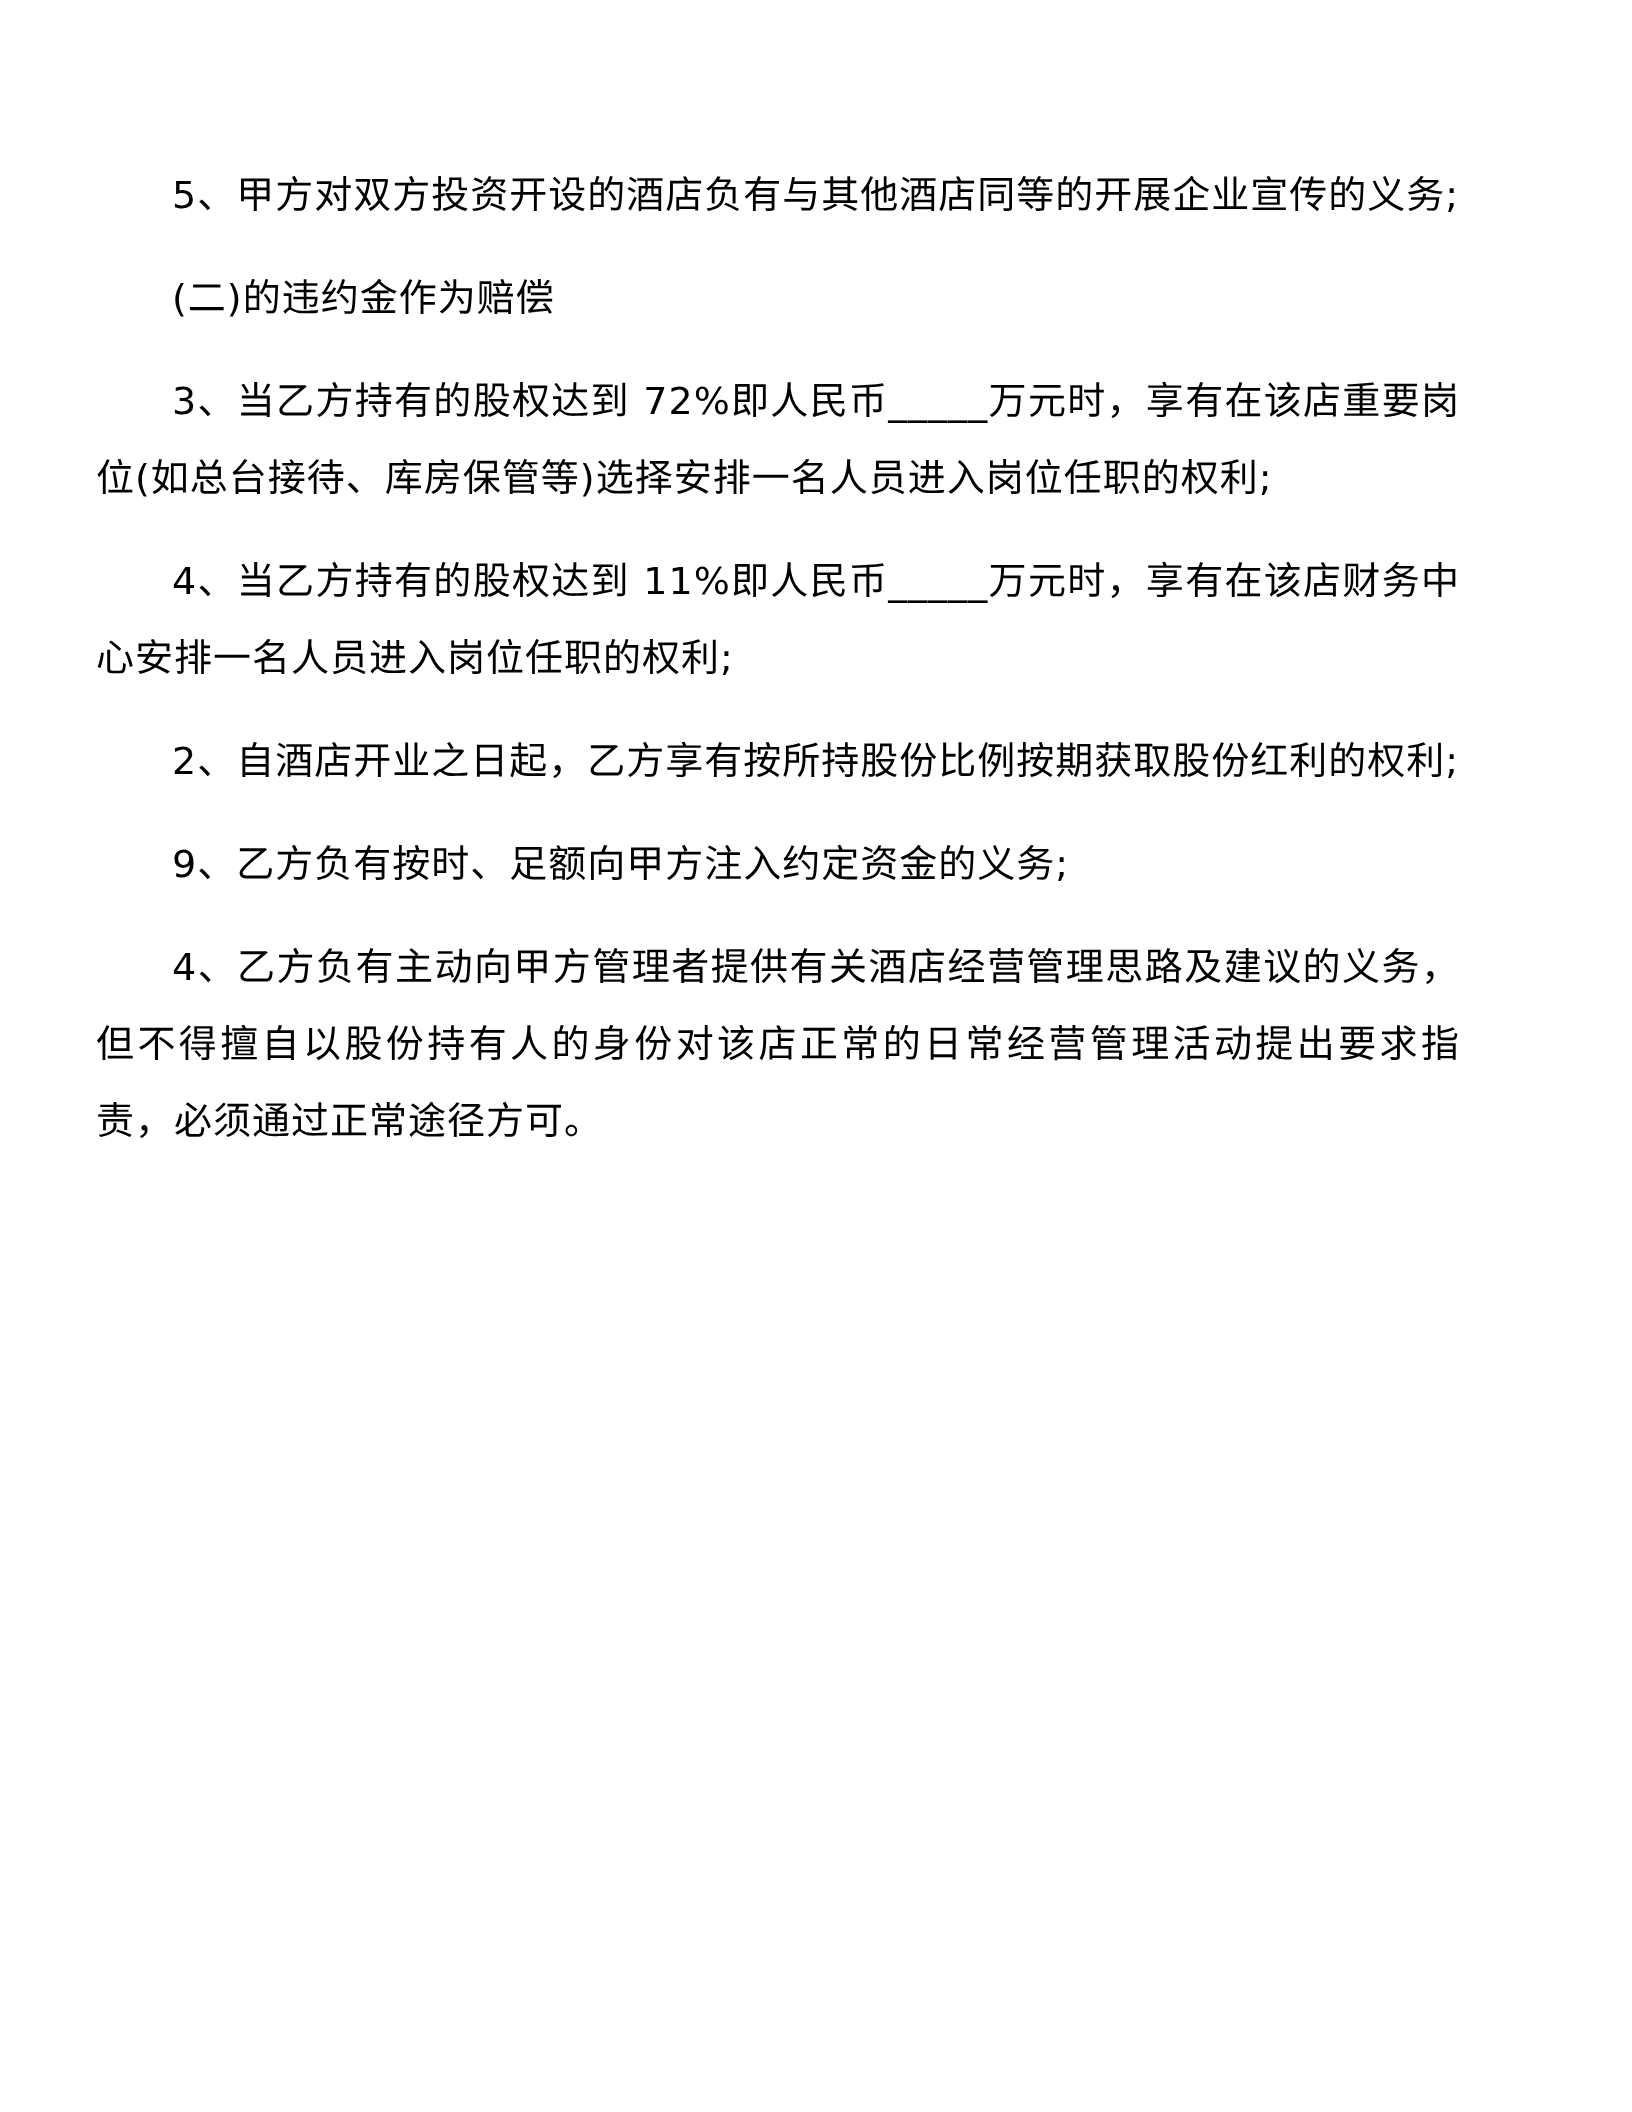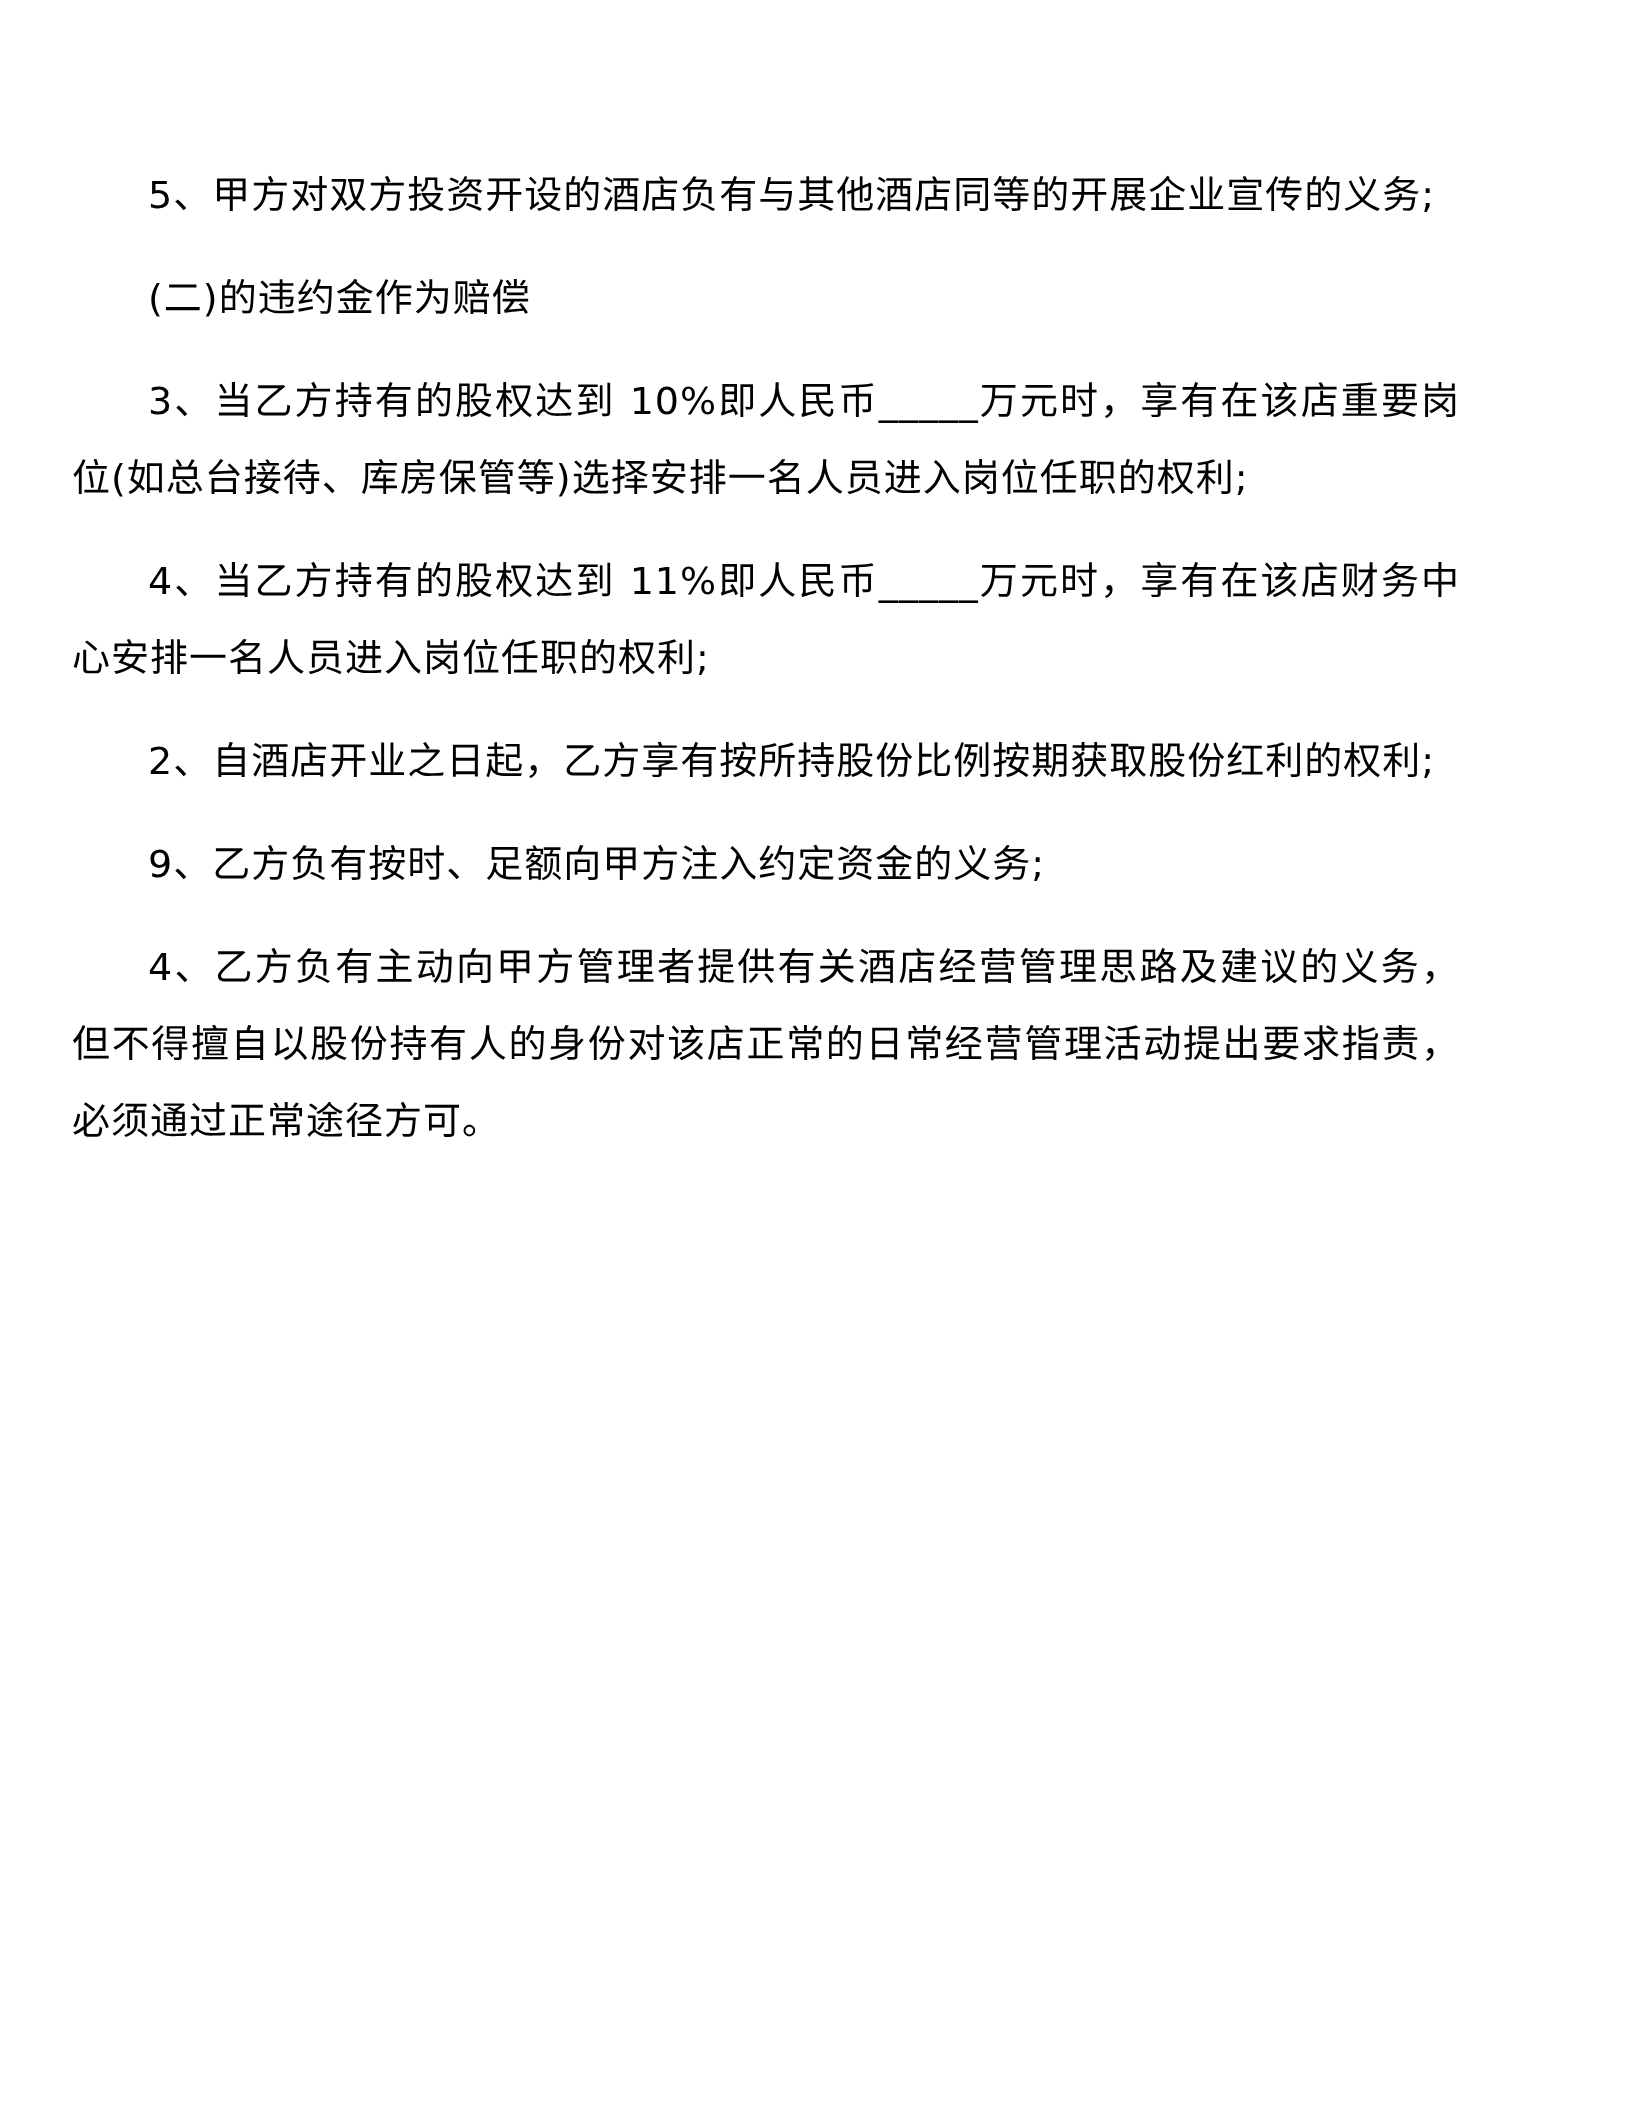--- a/index.html
+++ b/index.html
@@ -11,21 +11,21 @@
   body {
     font-family: "DejaVu Sans", "Liberation Sans", sans-serif;
   }
 
   .page {
     position: relative;
     width: 1632px;
     height: 1712px;
     margin: 0 auto;
     background: #ffffff;
-    padding: 157px 172px 0 72px;
+    padding: 157px 172px 0 96px;
     overflow: hidden;
   }
 
   .doc-body p {
     font-size: 38px;
     line-height: 77px;
     color: #000000;
     text-indent: 2em;
     text-align: justify;
     text-justify: inter-ideograph;
@@ -37,21 +37,21 @@
 </head>
 <body>
 
 <div class="page">
   <div class="doc-body">
     <p>5、甲方对双方投资开设的酒店负有与其他酒店同等的开展企业宣传的义务;</p>
 
     <p>(二)的违约金作为赔偿</p>
 
 
-    <p>3、当乙方持有的股权达到 10%即人民币_____万元时，享有在该店重要岗位(如总台接待、库房保管等)选择安排一名人员进入岗位任职的权利;</p>
+    <p>3、当乙方持有的股权达到 72%即人民币_____万元时，享有在该店重要岗位(如总台接待、库房保管等)选择安排一名人员进入岗位任职的权利;</p>
 
     <p>4、当乙方持有的股权达到 11%即人民币_____万元时，享有在该店财务中心安排一名人员进入岗位任职的权利;</p>
 
     <p>2、自酒店开业之日起，乙方享有按所持股份比例按期获取股份红利的权利;</p>
 
     <p>9、乙方负有按时、足额向甲方注入约定资金的义务;</p>
 
     <p>4、乙方负有主动向甲方管理者提供有关酒店经营管理思路及建议的义务，但不得擅自以股份持有人的身份对该店正常的日常经营管理活动提出要求指责，必须通过正常途径方可。</p>
 
   </div>

